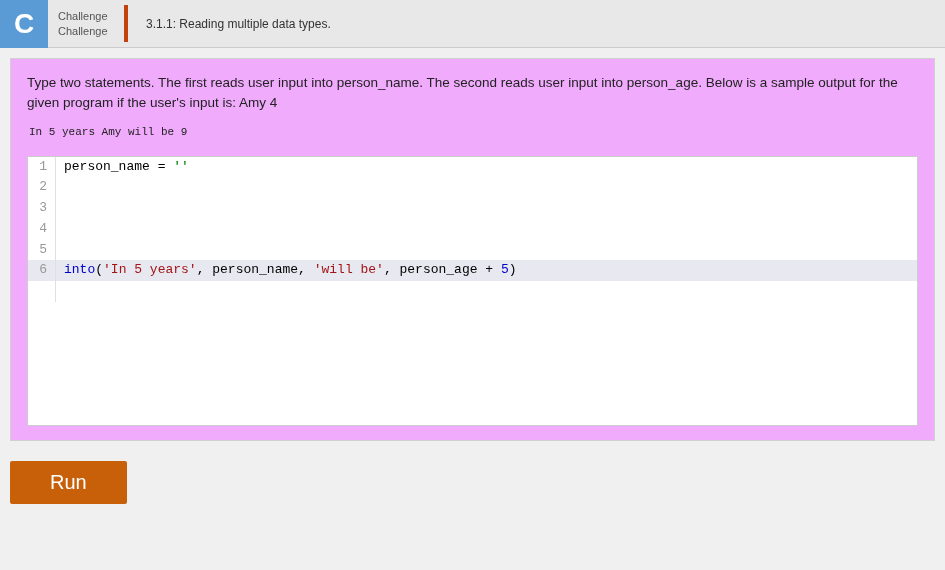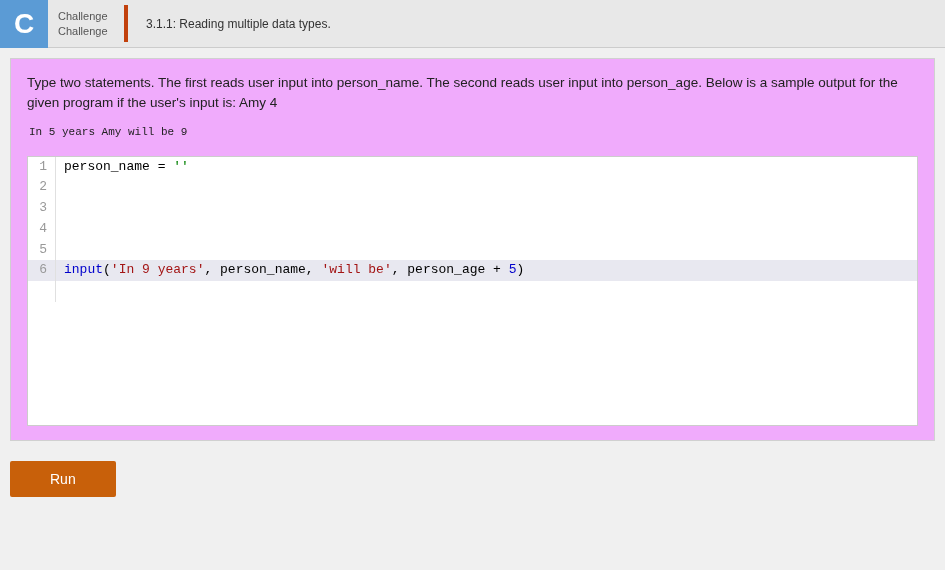--- a/index.html
+++ b/index.html
@@ -115,21 +115,21 @@
     .kw-num { color: #0000cc; }
     .kw-str { color: #008000; }
     .kw-fn  { color: #0000cc; }
     .kw-strlit { color: #a31515; }
 
     .run-button {
       background: #c8600a;
       color: white;
       border: none;
       padding: 10px 40px;
-      font-size: 14px;
+      font-size: 20px;
       cursor: pointer;
       margin: 10px 10px 20px 10px;
       border-radius: 2px;
     }
   </style>
 </head>
 <body>
 
 
 
@@ -168,21 +168,21 @@
       <span class="line-number">4</span>
     </div>
 
     <div class="code-line">
       <span class="line-number">5</span>
       <span class="code-text"></span>
     </div>
 
     <div class="code-line highlighted">
       <span class="line-number">6</span>
-      <span class="code-text"><span class="kw-fn">input</span>(<span class="kw-strlit">'In 9 years'</span>, person_name, <span class="kw-strlit">'will be'</span>, person_age + <span class="kw-num">5</span>)</span>
+      <span class="code-text"><span class="kw-fn">into</span>(<span class="kw-strlit">'In 5 years'</span>, person_name, <span class="kw-strlit">'will be'</span>, person_age + <span class="kw-num">5</span>)</span>
     </div>
 
     <div class="code-line">
       <span class="line-number">&nbsp;</span>
       <span class="code-text"></span>
     </div>
   </div>
 </div>
 
 <button class="run-button">Run</button>

